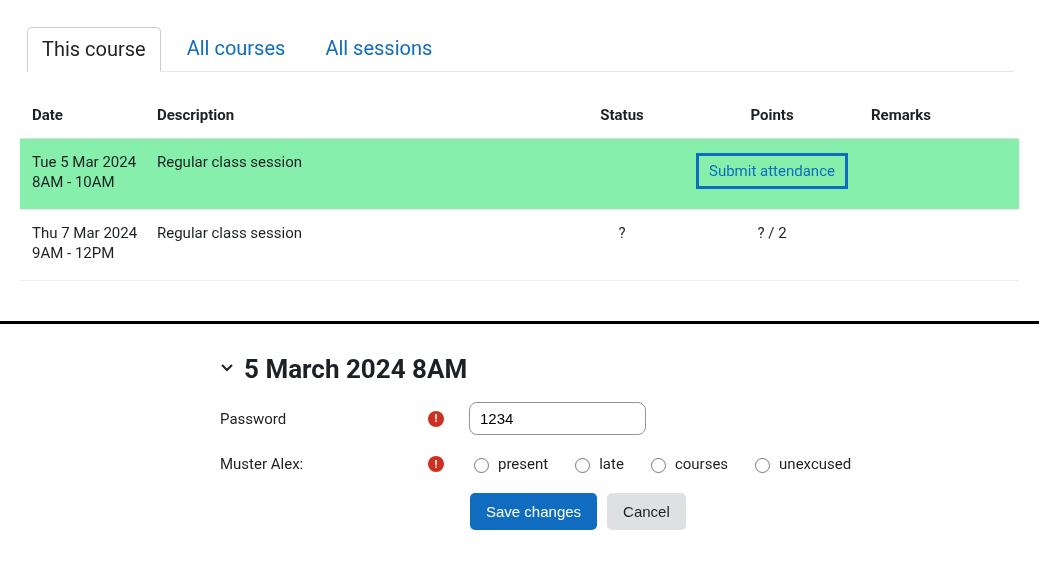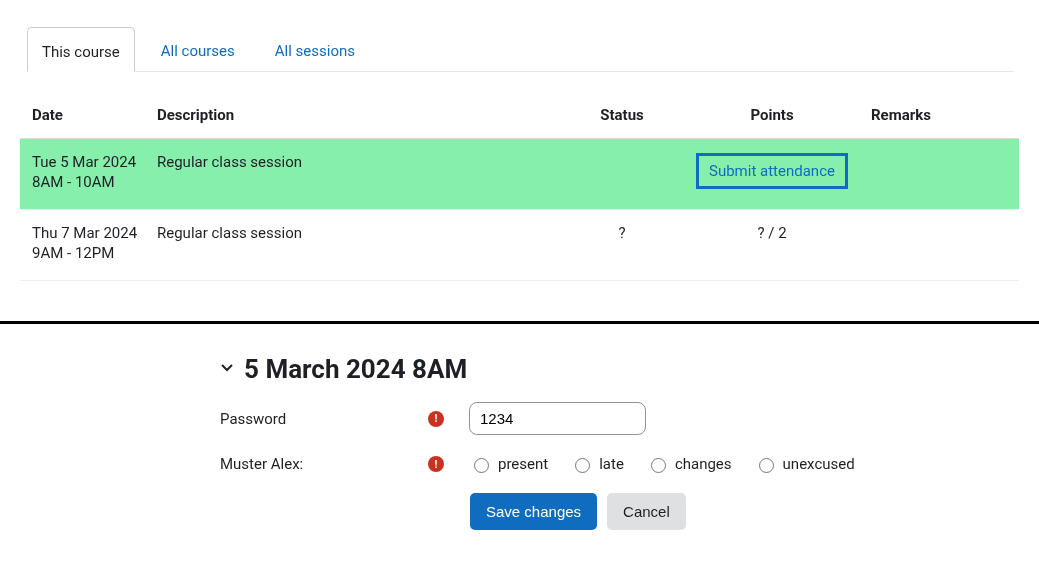--- a/index.html
+++ b/index.html
@@ -15,22 +15,22 @@
   .page { padding: 0 0 20px 0; }
 
   
   .tabs {
     display: flex;
     gap: 0;
     margin: 27px 26px 0 27px;
     border-bottom: 1px solid #e6e6e6;
   }
   .tab {
-    padding: 15px 14px 10px 14px;
-    font-size: 15px;
+    padding: 9px 14px 10px 14px;
+    font-size: 20px;
     cursor: pointer;
   }
   .tab.active {
     border: 1px solid #ccc;
     border-bottom: 1px solid #fff;
     border-radius: 5px 5px 0 0;
     margin-bottom: -1px;
     background: #fff;
     color: #1d2125;
   }
@@ -210,21 +210,21 @@
           <label>
             <input type="radio" name="st" style="">
             <span>present</span>
           </label>
           <label>
             <input type="radio" name="st" style="">
             <span>late</span>
           </label>
           <label>
             <input type="radio" name="st" style="">
-            <span>changes</span>
+            <span>courses</span>
           </label>
           <label>
             <input type="radio" name="st" style="">
             <span>unexcused</span>
           </label>
         </div>
       </div>
     </div>
 
     <div class="btnrow">

